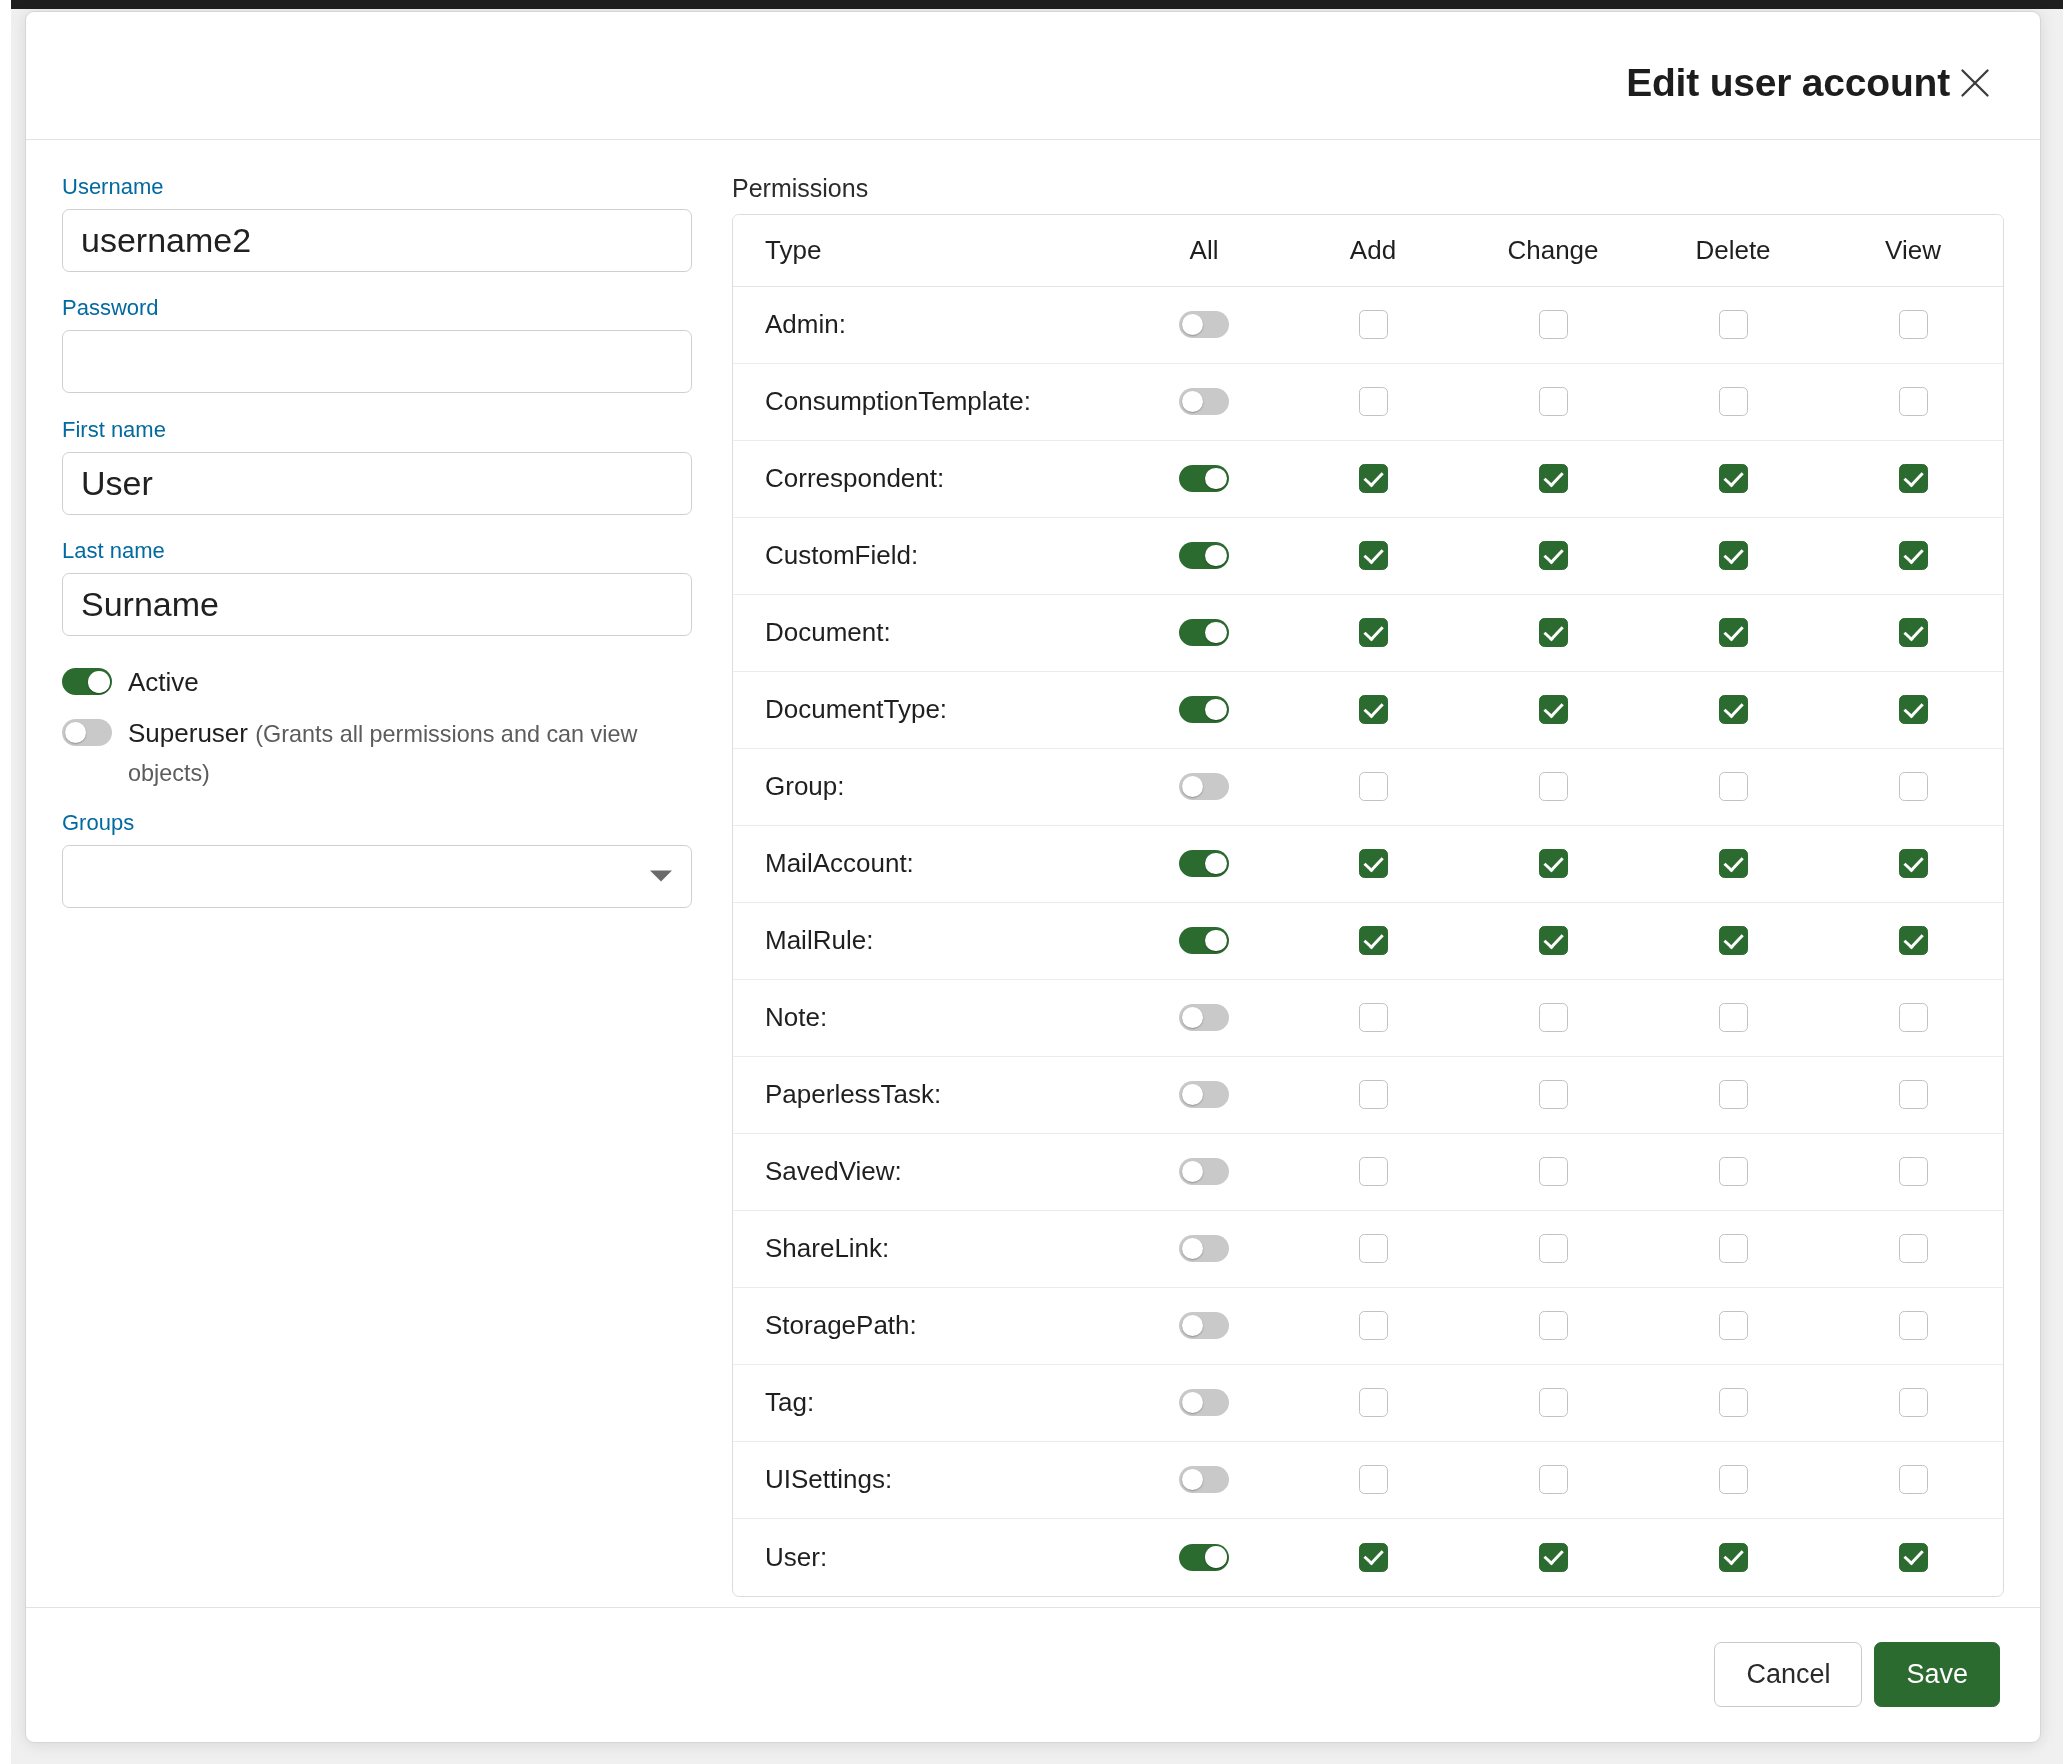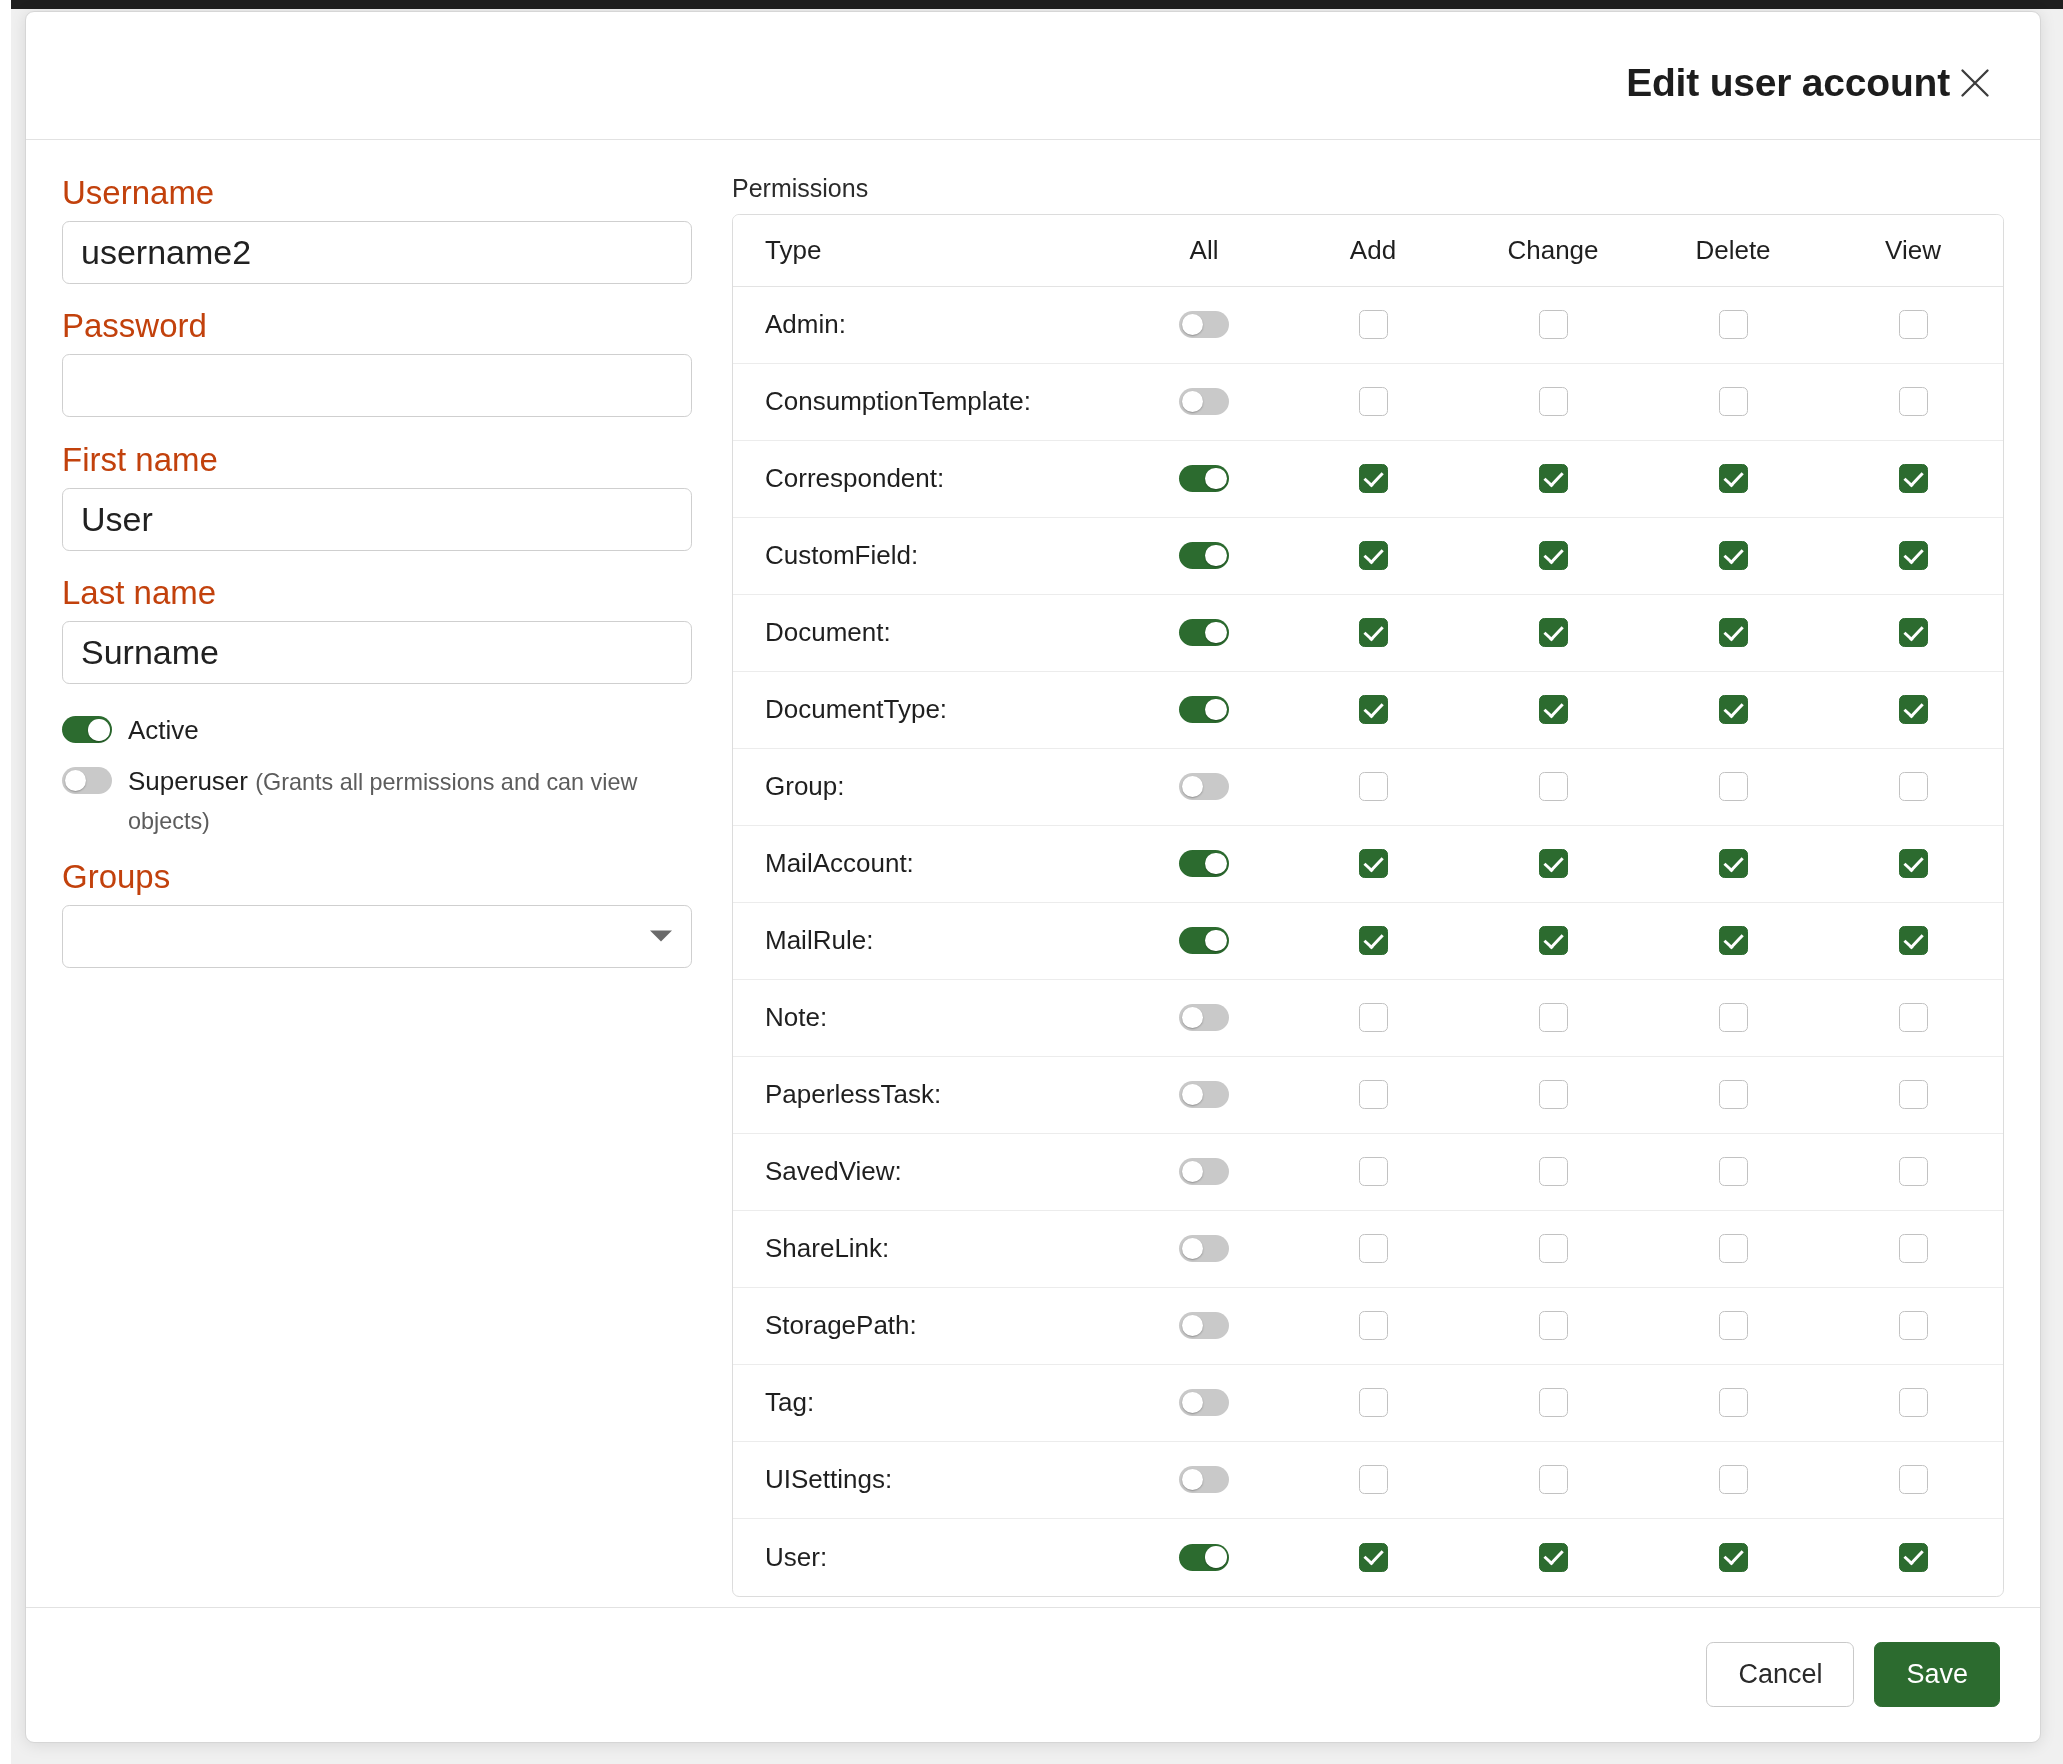--- a/index.html
+++ b/index.html
@@ -80,22 +80,22 @@
   }
   .left-col {
     width: 630px;
     flex: 0 0 auto;
   }
   .right-col {
     flex: 1 1 auto;
     min-width: 0;
   }
   .field-label {
-    font-size: 33px;
-    color: #c2410c;
+    font-size: 22px;
+    color: #0369a1;
     margin-bottom: 9px;
     display: block;
   }
   .text-input {
     width: 630px;
     height: 63px;
     border: 0.9px solid #cfcfcf;
     border-radius: 7.2px;
     padding: 0 18px;
     font-size: 34px;
@@ -250,21 +250,21 @@
     vertical-align: middle;
   }
 
   .modal-footer {
     flex: 0 0 auto;
     height: 135px;
     border-top: 0.9px solid #e2e2e2;
     display: flex;
     align-items: center;
     justify-content: flex-end;
-    gap: 20px;
+    gap: 12px;
     padding: 0 40px;
   }
   .btn {
     font-size: 27px;
     font-family: "Liberation Sans", sans-serif;
     border-radius: 7.2px;
     padding: 0 31px;
     height: 65px;
     cursor: pointer;
   }

